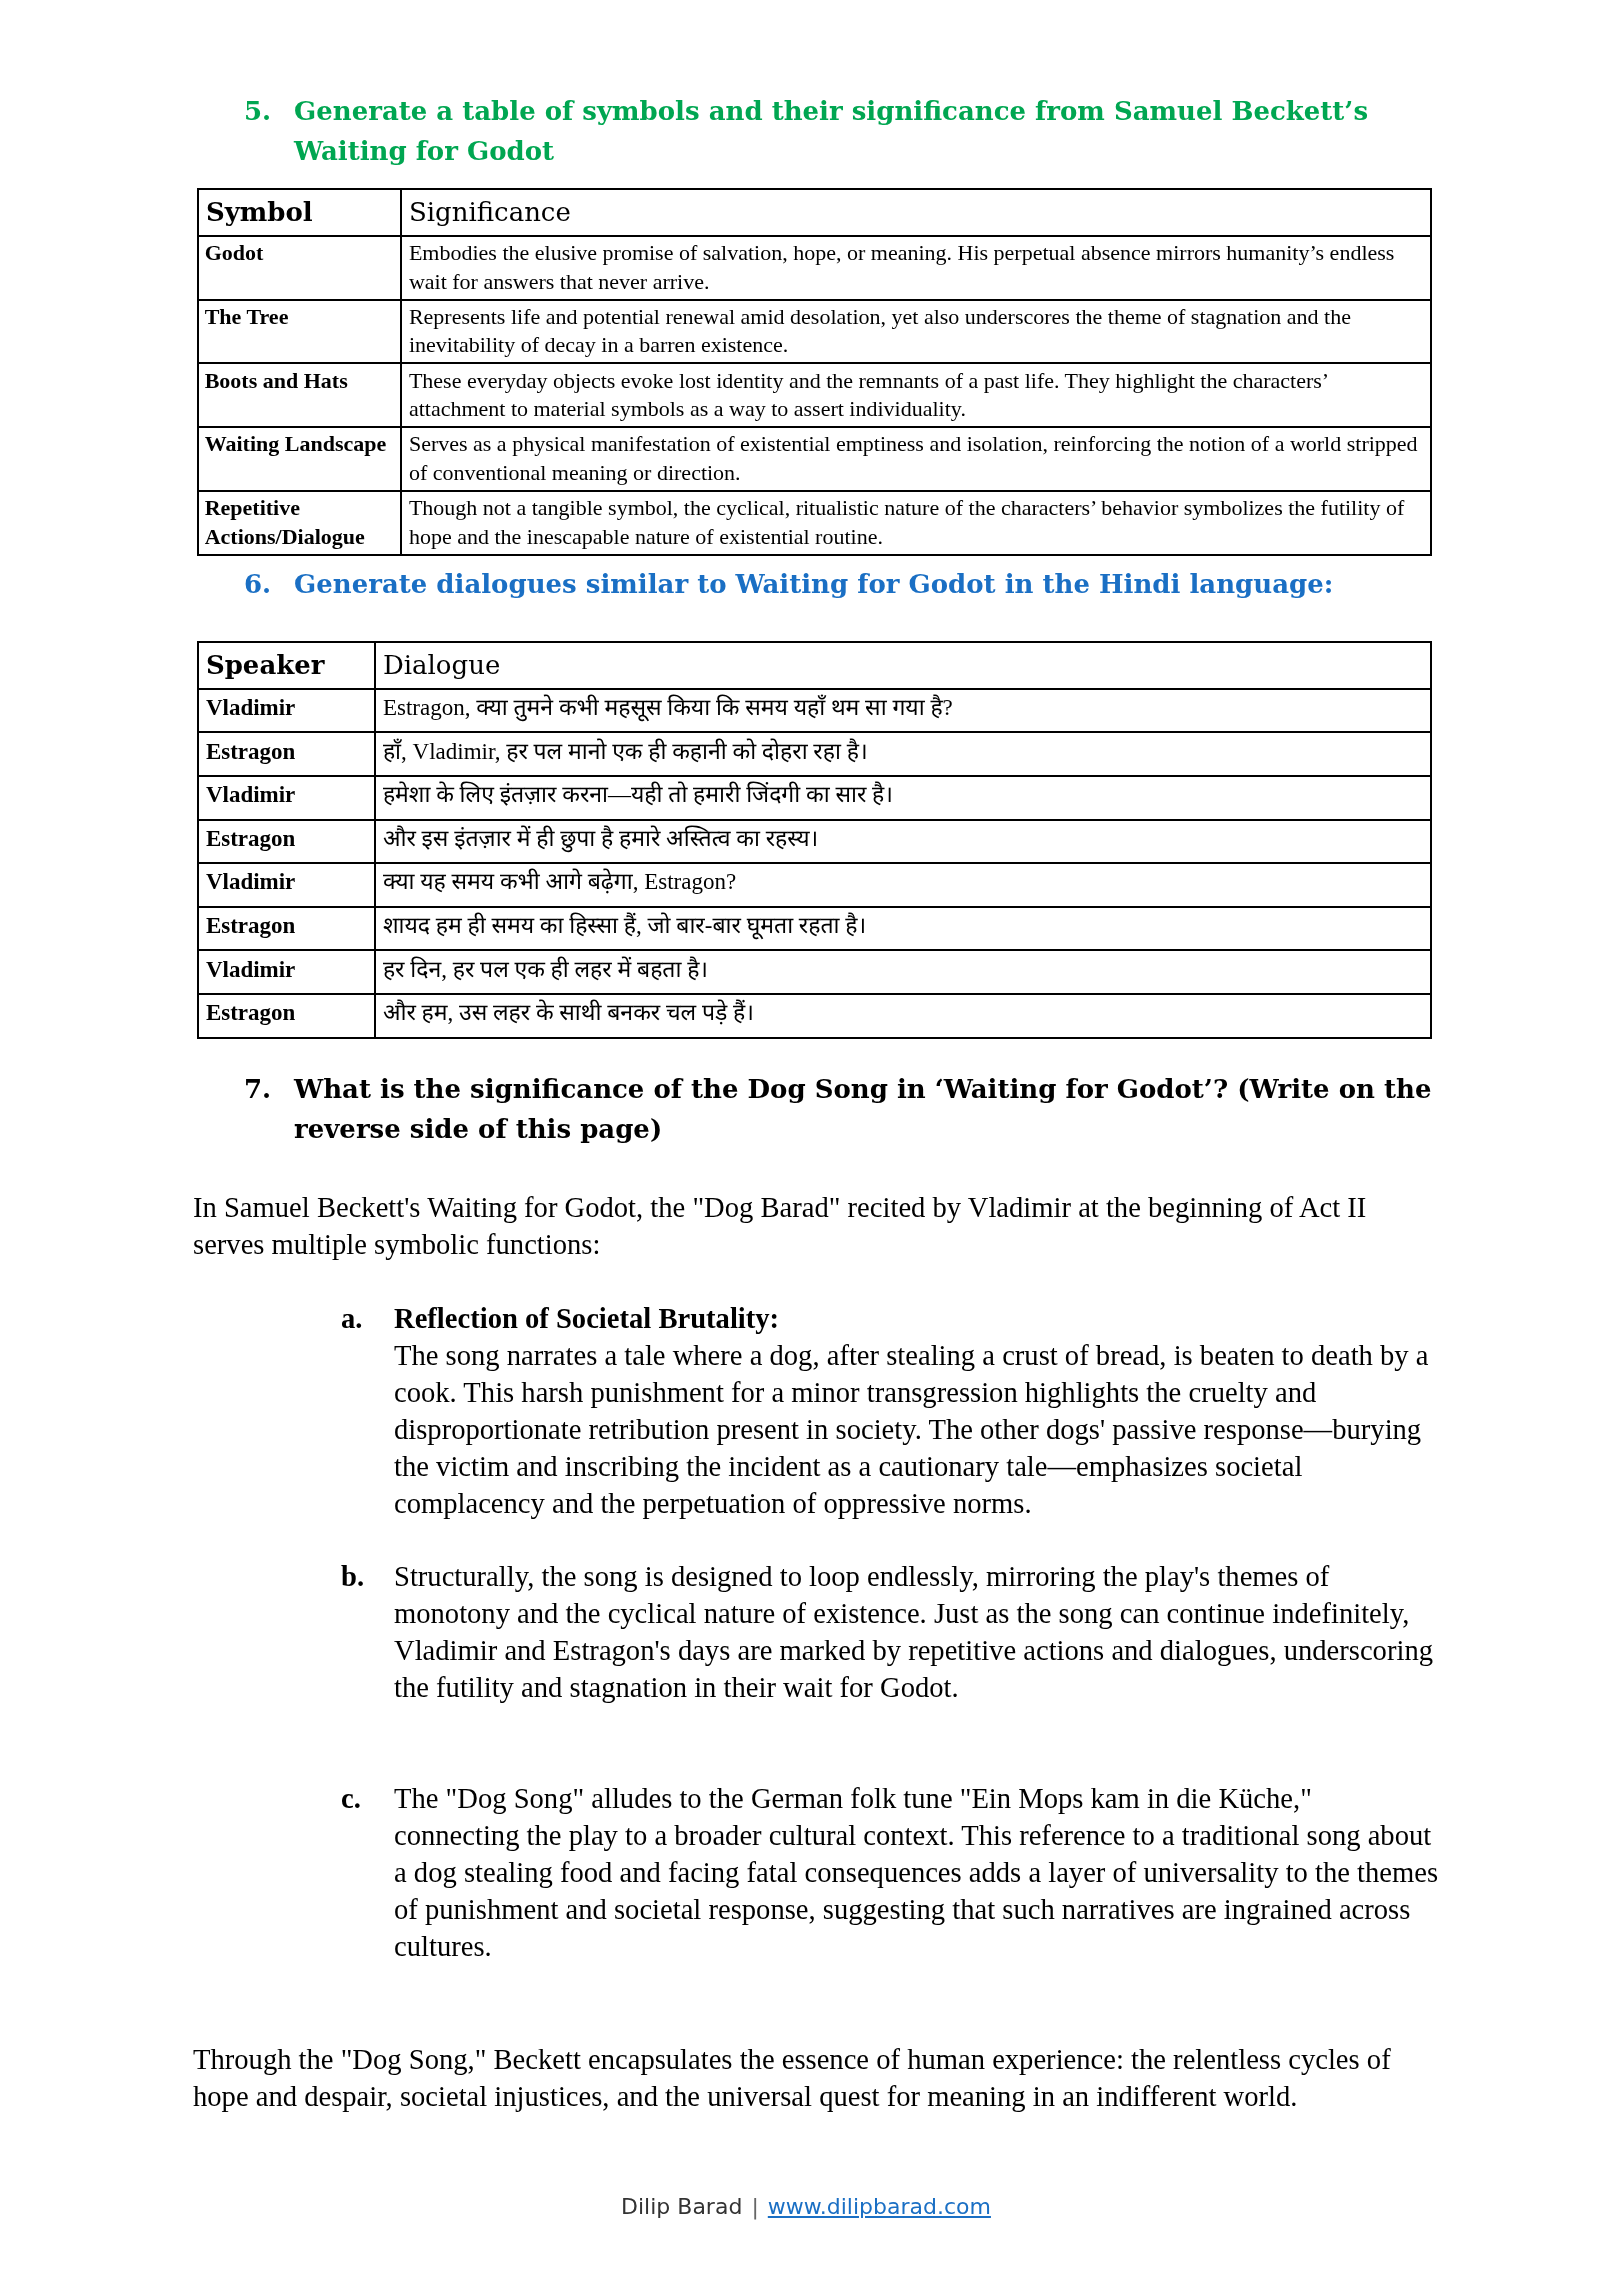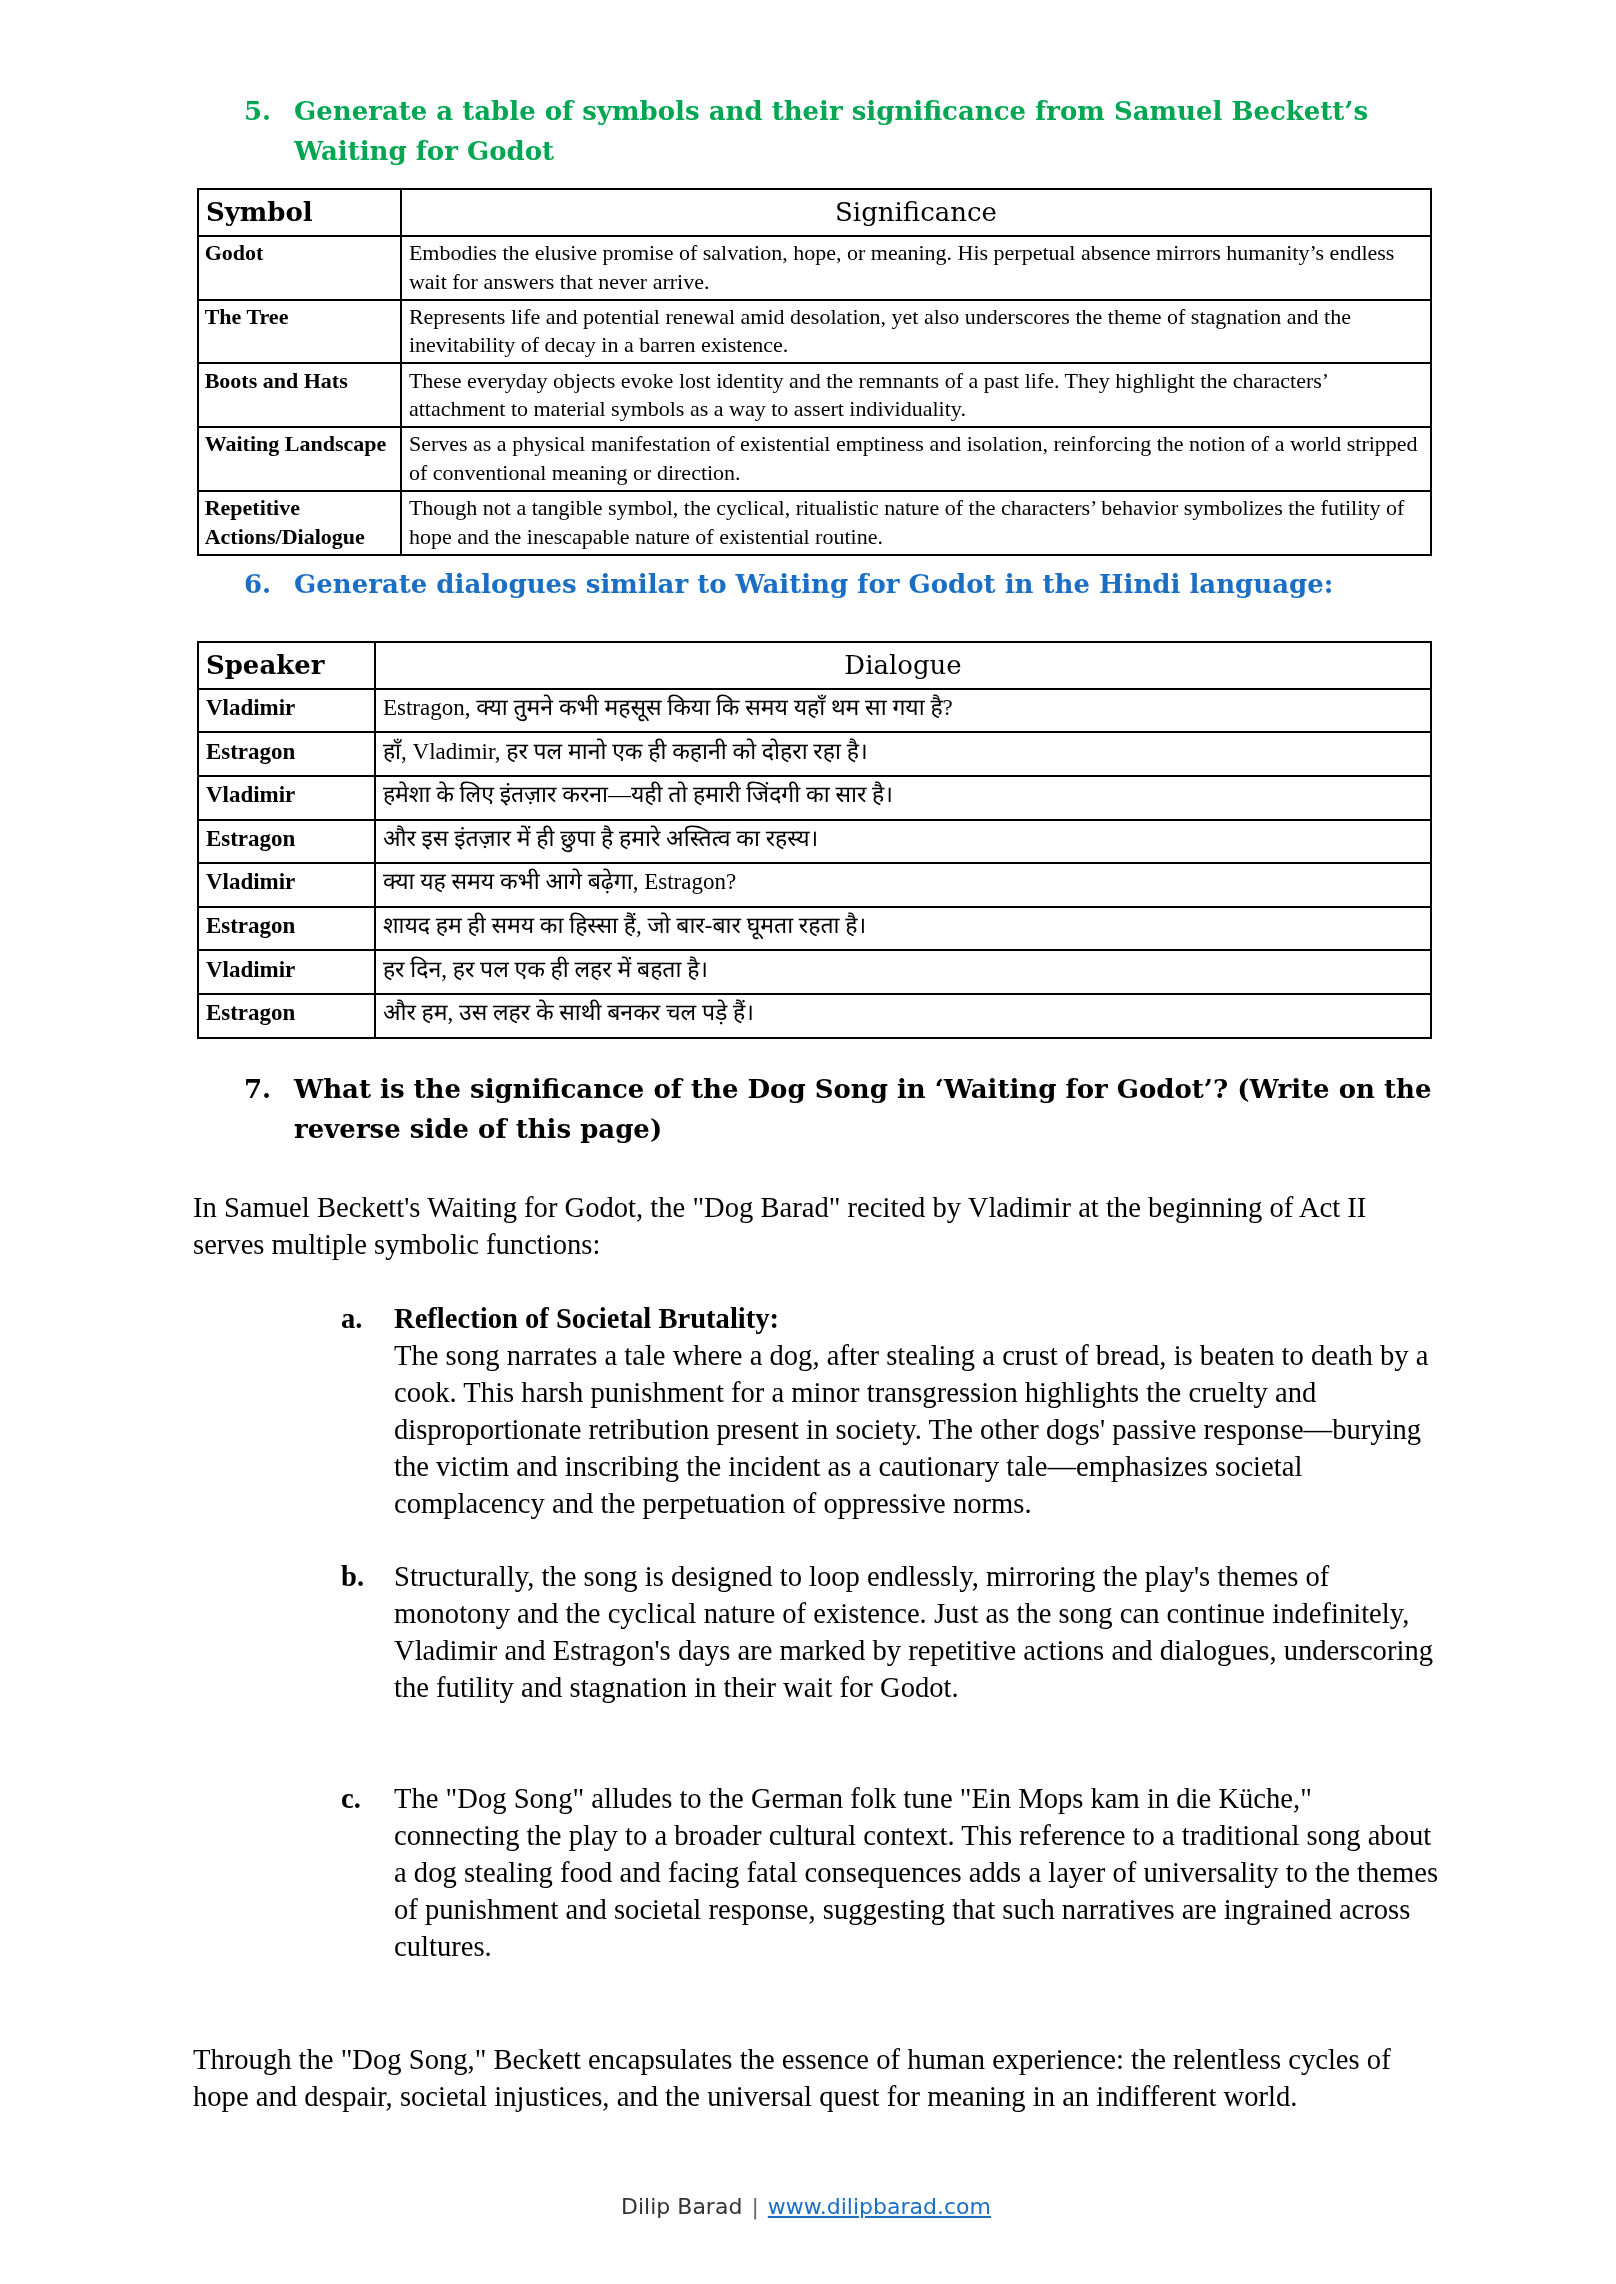--- a/index.html
+++ b/index.html
@@ -32,21 +32,21 @@
     padding: 2.3px 6.9px;
   }
   table.doc-table th {
     font-family: "DejaVu Serif", serif;
     font-size: 26px;
     font-weight: normal;
     line-height: 38px;
     padding: 3.4px 6.9px;
   }
   table.doc-table th.first { font-weight: bold; text-align: left; }
-  table.doc-table th.second { text-align: center; margin-left: 15px; }
+  table.doc-table th.second { text-align: left; margin-left: 15px; }
 
   #symbols-table { left: 197px; top: 188px; width: 1235px; }
   #symbols-table col.c1 { width: 203px; }
   #symbols-table td { font-size: 22px; line-height: 28.6px; height: 57px; }
   #symbols-table td.sym { font-weight: bold; padding-left: 5.7px; padding-right: 5px; white-space: nowrap; }
 
   #dialogue-table { left: 197px; top: 641px; width: 1235px; }
   #dialogue-table col.c1 { width: 177px; }
   #dialogue-table td { font-size: 23px; line-height: 32px; height: 37px; }
   #dialogue-table td.spk { font-weight: bold; margin-top: 25px; }

